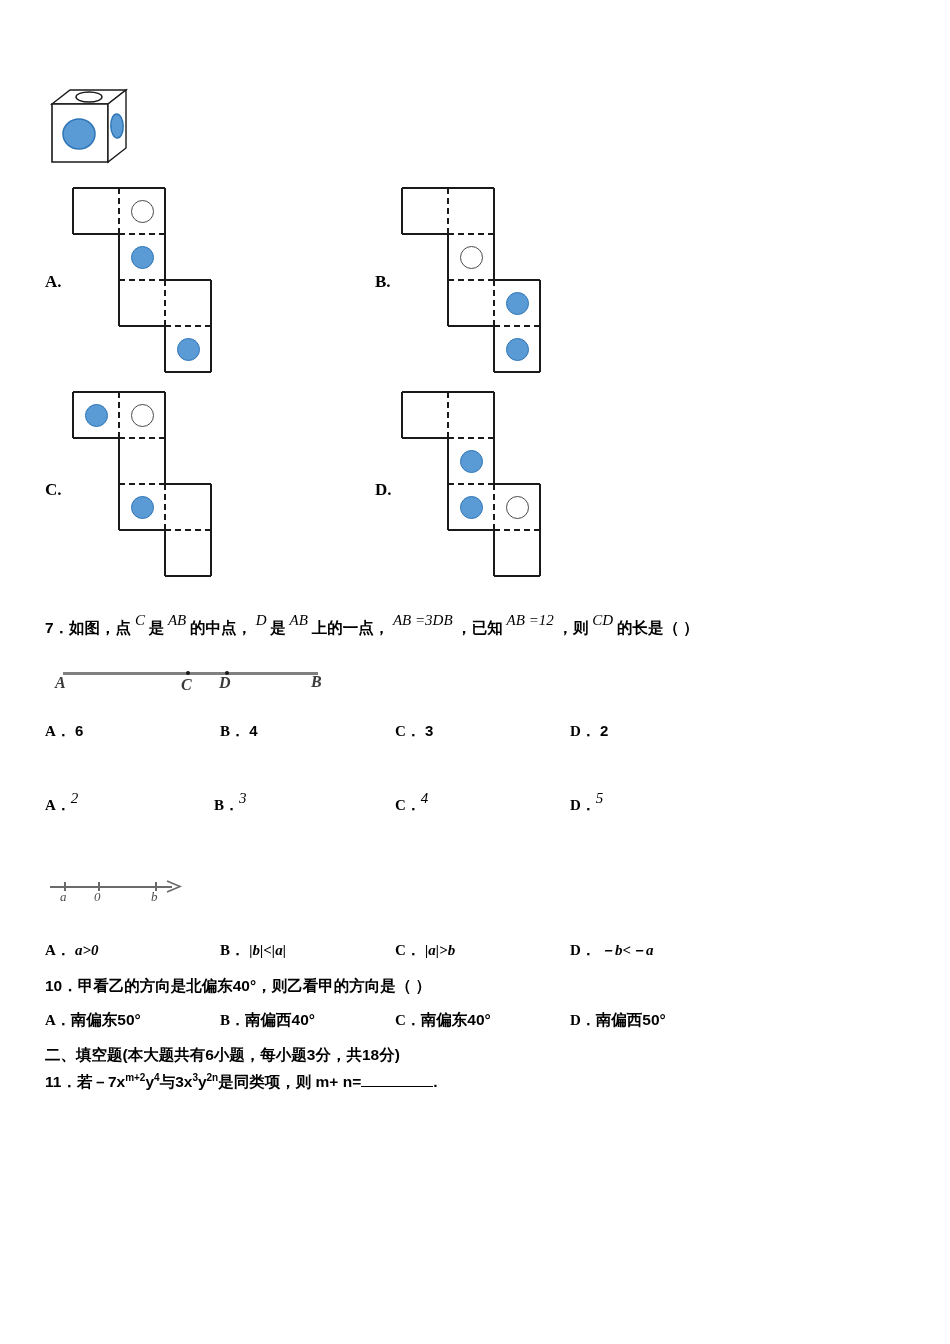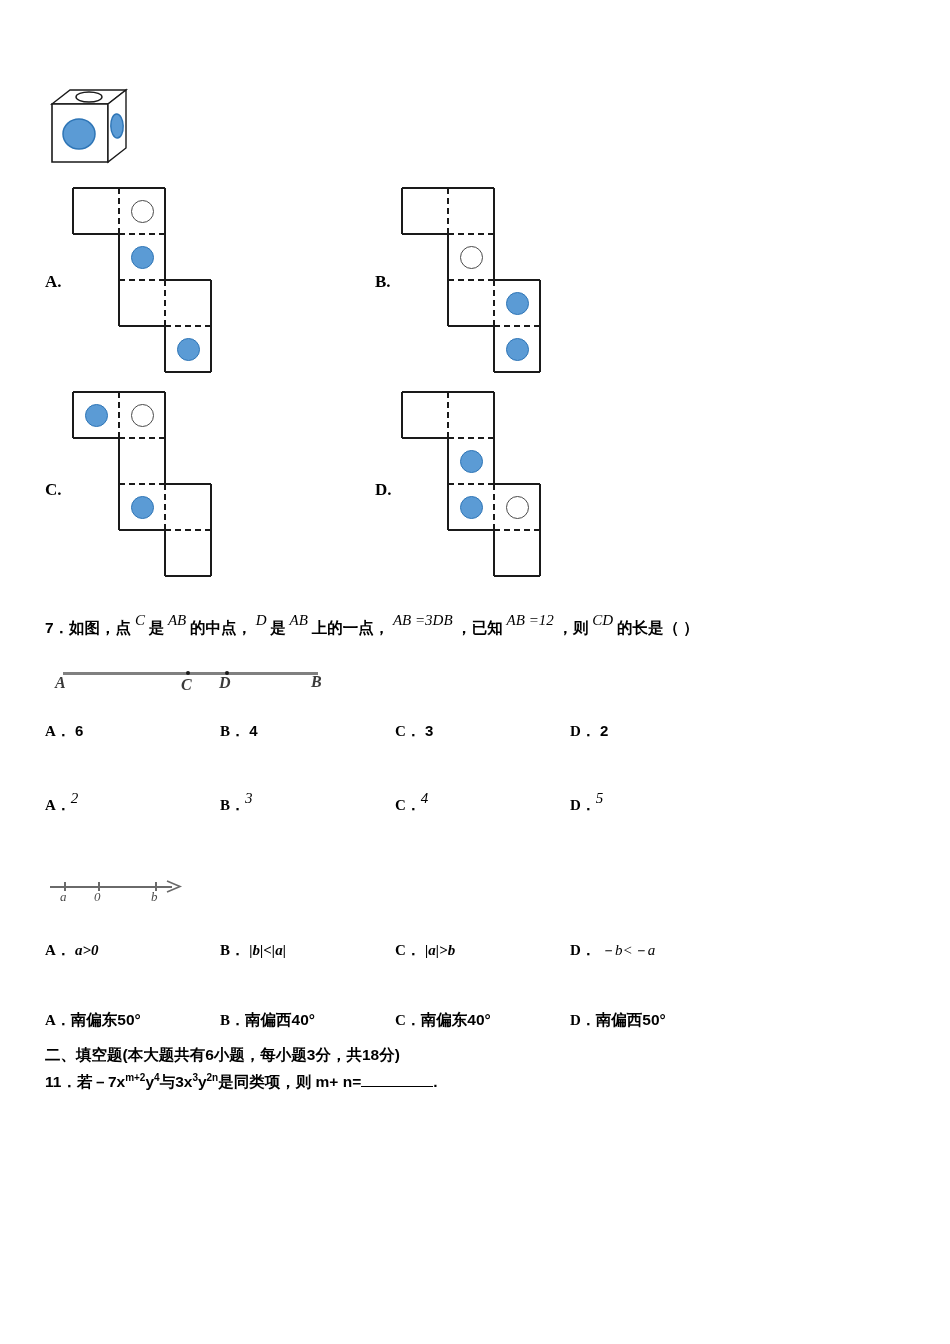--- a/index.html
+++ b/index.html
@@ -259,21 +259,21 @@
       <span class="lab">D．</span>
       <span>2</span>
     </div>
   </div>
 
 
   <div class="opt-row" style="top:790px;">
     <div class="opt" style="left:0px;">
       <span class="lab">A．</span><span class="raised up">2</span>
     </div>
-    <div class="opt" style="left:175px;">
+    <div class="opt" style="left:169px;">
       <span class="lab">B．</span><span class="raised up">3</span>
     </div>
     <div class="opt" style="left:350px;">
       <span class="lab">C．</span><span class="raised up">4</span>
     </div>
     <div class="opt" style="left:525px;">
       <span class="lab">D．</span><span class="raised up">5</span>
     </div>
   </div>
 
@@ -301,24 +301,25 @@
     <div class="opt" style="left:175px;">
       <span class="lab">B．</span>
       <span class="mi" style="font-weight:bold;">|b|&lt;|a|</span>
     </div>
     <div class="opt" style="left:350px;">
       <span class="lab">C．</span>
       <span class="mi" style="font-weight:bold;">|a|&gt;b</span>
     </div>
     <div class="opt" style="left:525px;">
       <span class="lab">D．</span>
-      <span class="mi" style="font-weight:normal;text-align:center;">－b&lt;－a</span>
-    </div>
-  </div>
-
+      <span class="mi" style="font-weight:bold;text-align:center;">－b&lt;－a</span>
+    </div>
+  </div>
+
+  <div class="qline cn" style="left:45px; top:976px;">10．甲看乙的方向是北偏东40°，则乙看甲的方向是（ ）</div>
 
   <div class="opt-row" style="top:1010px;">
     <div class="opt" style="left:0px;">
       <span class="lab">A．</span><span class="cn">南偏东50°</span>
     </div>
     <div class="opt" style="left:175px;">
       <span class="lab">B．</span><span class="cn">南偏西40°</span>
     </div>
     <div class="opt" style="left:350px;">
       <span class="lab">C．</span><span class="cn">南偏东40°</span>

